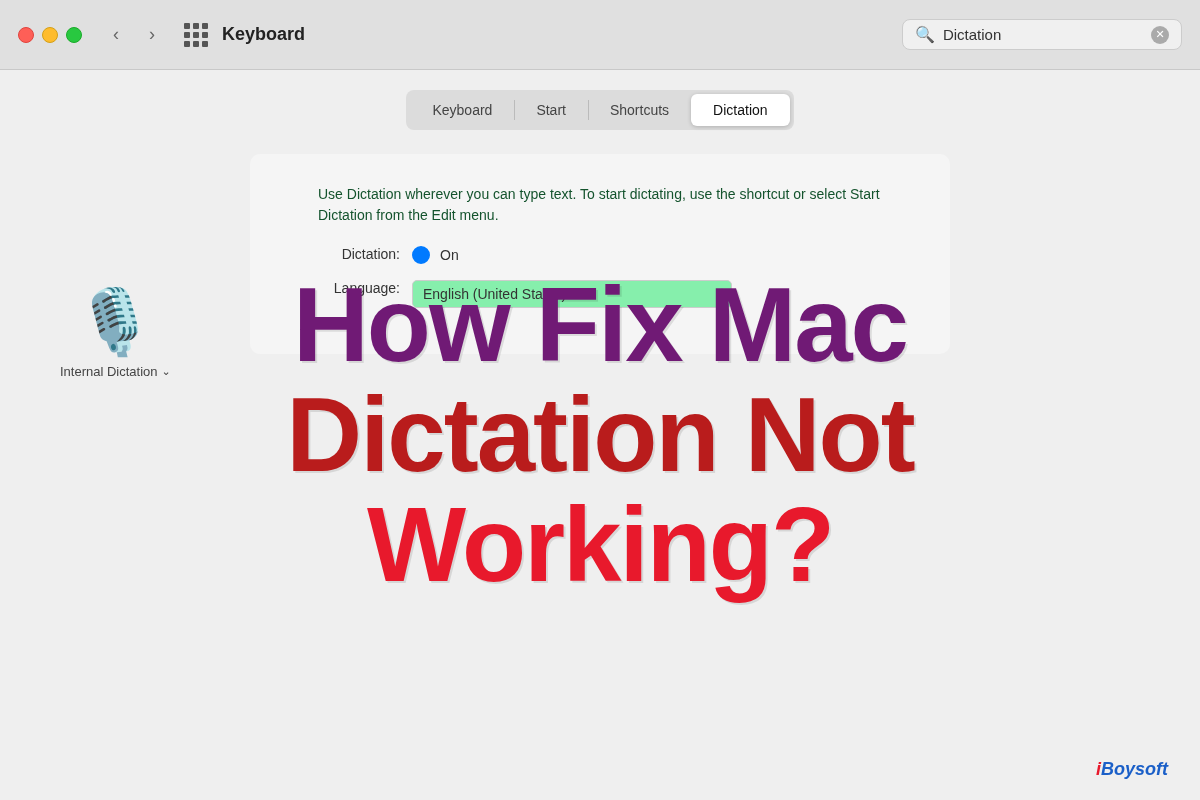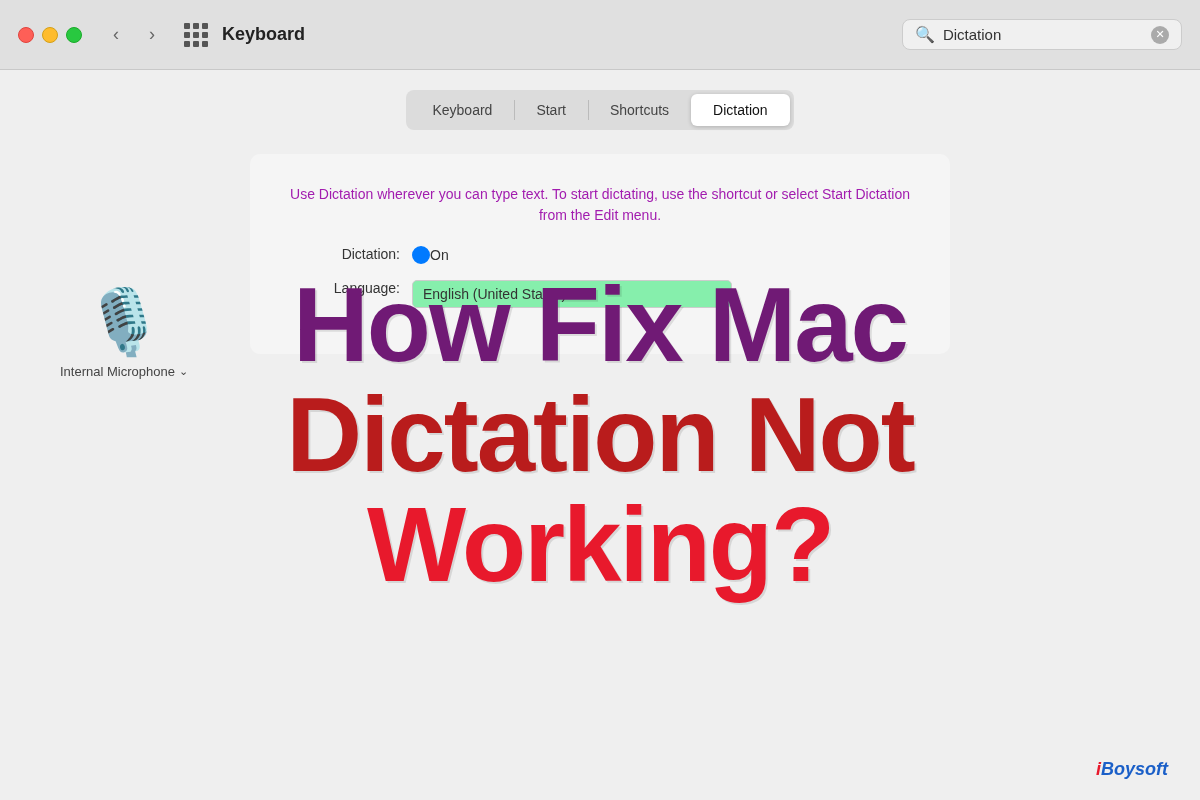--- a/index.html
+++ b/index.html
@@ -166,41 +166,43 @@
       border-radius: 10px;
       padding: 30px 40px;
       margin: 0 auto;
       max-width: 700px;
       position: relative;
       z-index: 1;
     }
 
     .description-text {
       font-size: 14px;
-      color: #a21caf;
-      text-align: center;
+      color: #14532d;
+      text-align: left;
       margin-bottom: 20px;
       line-height: 1.5;
+      margin-left: 28px;
     }
 
     .setting-row {
       display: flex;
       align-items: flex-start;
       margin-bottom: 16px;
       gap: 12px;
     }
     .setting-label {
       font-size: 14px;
       color: #333;
       text-align: right;
       min-width: 110px;
     }
     .toggle-area {
       display: flex;
       align-items: center;
+      gap: 10px;
     }
     .toggle-circle {
       width: 18px;
       height: 18px;
       background: #007aff;
       border-radius: 50%;
       border: 2px solid #007aff;
     }
     .toggle-label {
       font-size: 14px;
@@ -391,21 +393,21 @@
           <div class="arrow-down"></div>
         </div>
       </div>
     </div>
 
   </div>
 
   <div class="mic-area">
     <div class="mic-icon">🎙️</div>
     <div class="mic-label">
-      <span>Internal Microphone</span>
+      <span>Internal Dictation</span>
       <span class="mic-chevron">⌄</span>
     </div>
   </div>
 
   <div class="overlay-container">
     <div class="overlay-line1">How Fix Mac</div>
     <div class="overlay-line2">Dictation Not</div>
     <div class="overlay-line3">Working?</div>
   </div>
 

